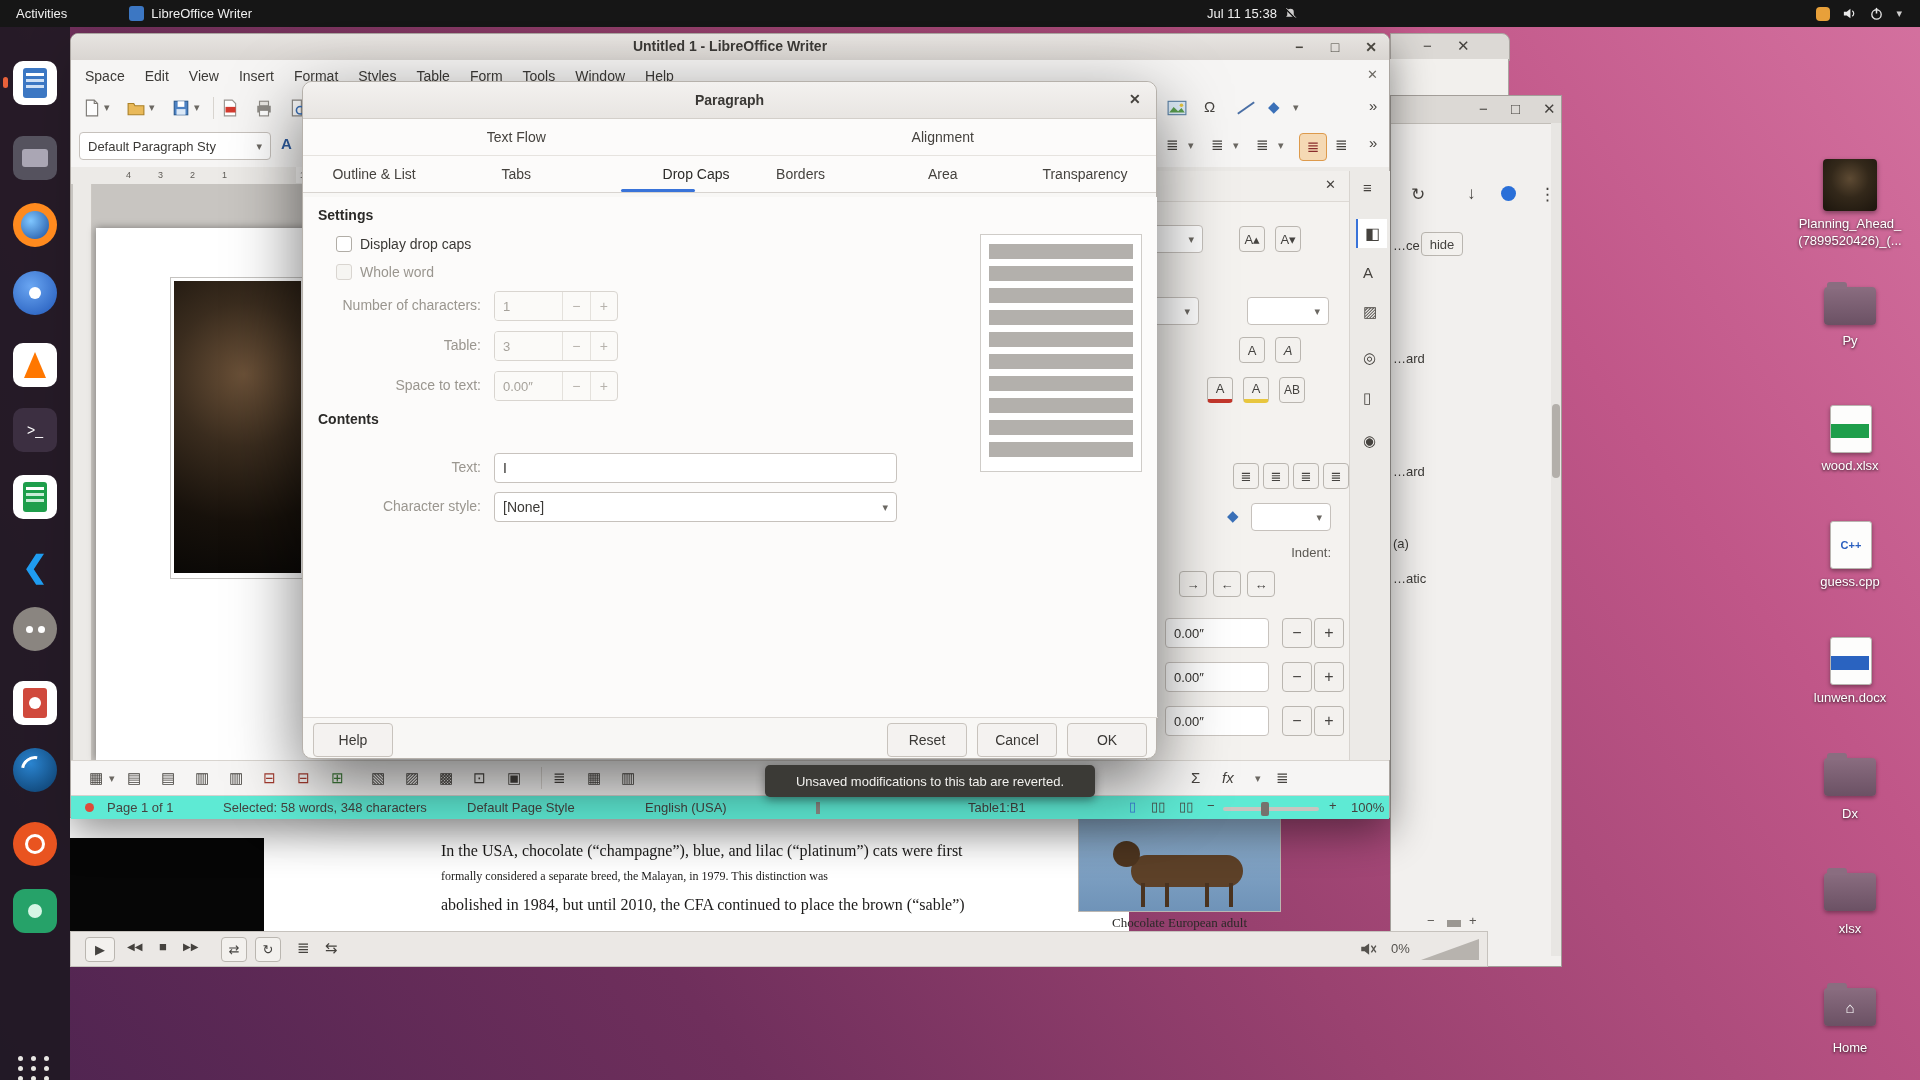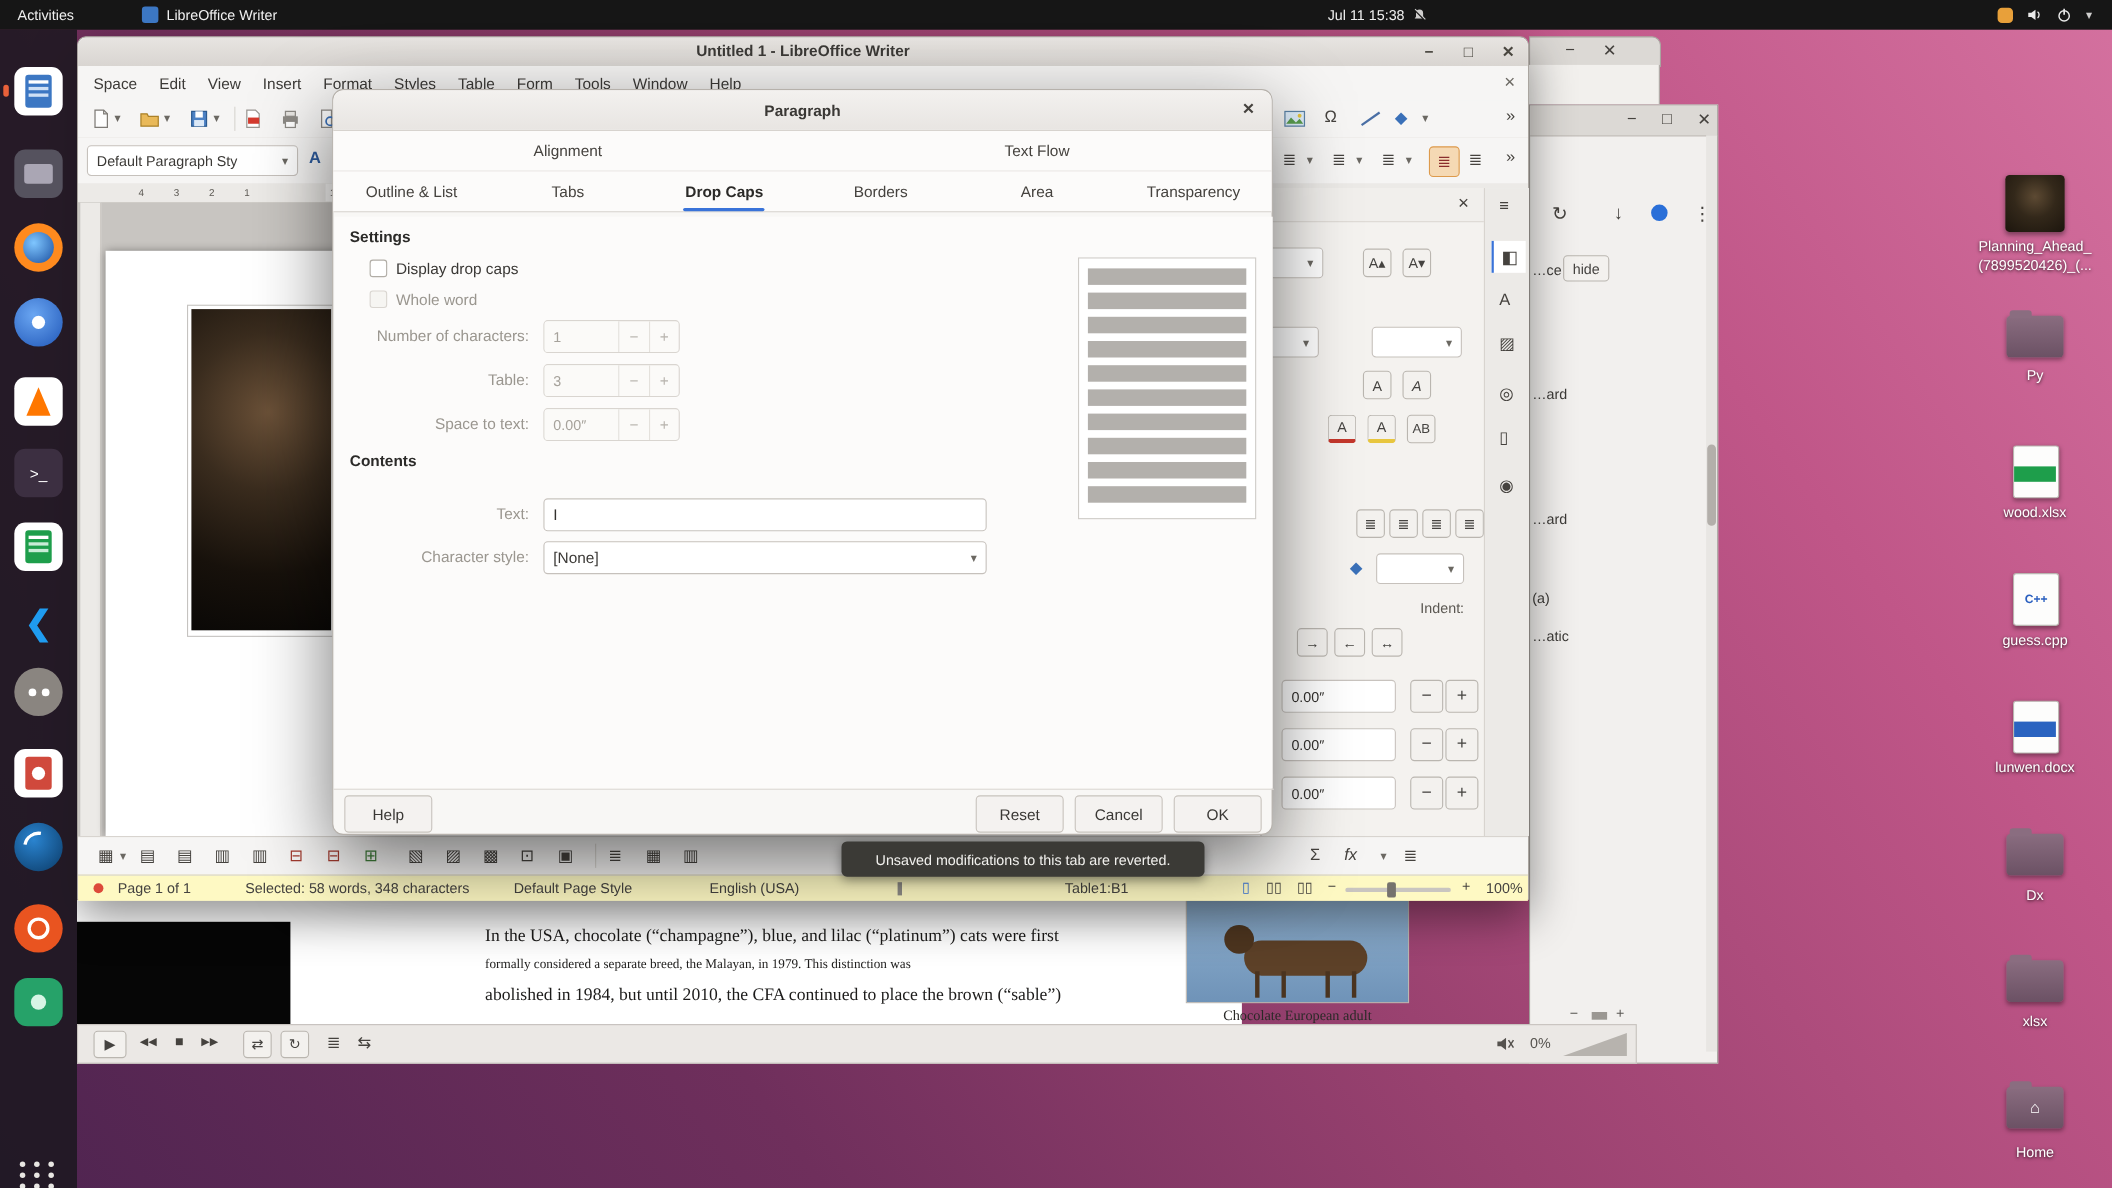--- a/index.html
+++ b/index.html
@@ -25,21 +25,21 @@
   .toolbar{background:#f6f5f4;border-bottom:1px solid #dedad6;}
   .combo{background:#fff;border:1px solid #c6c1bc;border-radius:4px;font-size:13px;color:#3b3936;display:flex;align-items:center;box-sizing:border-box;padding:0 8px;justify-content:space-between;}
   .chev{color:#6b6862;font-size:11px;}
   .sep-v{width:1px;background:#d8d4cf;}
 
   
   .dlg{background:#f8f7f5;border-radius:10px;box-shadow:0 24px 70px rgba(0,0,0,.55);z-index:80;border:1px solid #b6b1ab;box-sizing:border-box;}
   .dlg-tbar{height:36px;background:linear-gradient(#f3f1ef,#e8e5e2);border-bottom:1px solid #d3cfca;border-radius:10px 10px 0 0;display:flex;align-items:center;justify-content:center;font-weight:bold;color:#3a3835;font-size:14px;position:relative;}
   .tabrow{display:flex;background:#fcfbfa;}
   .tab{flex:1;text-align:center;padding:10px 0;font-size:14px;color:#45423e;position:relative;}
-  .tab.active{color:#2b2a28;font-weight:bold;}
+  .tab.active{color:#2b2a28;font-weight:normal;text-align:right;}
   .tab.active::after{content:'';position:absolute;left:24%;right:24%;bottom:0;height:3px;background:#3973d9;border-radius:2px;}
   .dlg-body{background:#fcfbfa;}
   .h-bold{font-weight:bold;font-size:14px;color:#2b2a28;}
   .lbl-dis{font-size:14px;color:#9a968f;}
   .cb{width:16px;height:16px;border:1px solid #b1ada6;border-radius:3px;background:#fff;box-sizing:border-box;}
   .cb.dis{border-color:#d9d5d0;background:#f6f5f2;}
   .spin{display:flex;border:1px solid #d9d5d0;border-radius:4px;overflow:hidden;background:#fbfaf8;height:30px;box-sizing:border-box;}
   .spin .val{width:60px;padding:0 8px;color:#a6a29b;font-size:13px;display:flex;align-items:center;background:#fbfaf8;}
   .spin .sb{width:31px;border-left:1px solid #e4e1dc;color:#b7b3ad;display:flex;align-items:center;justify-content:center;font-size:14px;}
   .entry{background:#fff;border:1px solid #c8c3be;border-radius:4px;font-size:14px;color:#33312e;padding:0 8px;box-sizing:border-box;font-family:"Liberation Sans",sans-serif;}
@@ -310,21 +310,21 @@
       <div class="abs sep-v" style="left:470px;top:6px;height:22px;"></div>
       <span class="abs glyph" style="left:482px;top:8px;">≣</span>
       <span class="abs glyph" style="left:516px;top:8px;">▦</span>
       <span class="abs glyph" style="left:550px;top:8px;">▥</span>
       <span class="abs glyph" style="left:1120px;top:8px;">Σ</span>
       <span class="abs glyph" style="left:1151px;top:8px;font-style:italic;">fx</span>
       <span class="abs chev" style="left:1184px;top:11px;">▾</span>
       <span class="abs glyph" style="left:1205px;top:8px;">≣</span>
     </div>
 
-    <div class="abs" style="left:0;top:761px;width:1318px;height:23px;background:#fef9c3;border-top:1px solid #d5d2ce;">
+    <div class="abs" style="left:0;top:761px;width:1318px;height:23px;background:#5eead4;border-top:1px solid #d5d2ce;">
       <span class="abs" style="left:14px;top:7px;width:9px;height:9px;border-radius:50%;background:#dd4a3a;"></span>
       <span class="status-txt" style="left:36px;">Page 1 of 1</span>
       <span class="status-txt" style="left:152px;">Selected: 58 words, 348 characters</span>
       <span class="status-txt" style="left:396px;">Default Page Style</span>
       <span class="status-txt" style="left:574px;">English (USA)</span>
       <span class="abs" style="left:745px;top:6px;width:4px;height:12px;background:#8d8a85;"></span>
       <span class="status-txt" style="left:897px;">Table1:B1</span>
       <span class="abs glyph" style="left:1058px;top:3px;font-size:13px;color:#3973d9;">▯</span>
       <span class="abs glyph" style="left:1080px;top:3px;font-size:13px;">▯▯</span>
       <span class="abs glyph" style="left:1108px;top:3px;font-size:13px;">▯▯</span>
@@ -336,22 +336,22 @@
       <span class="status-txt" style="left:1280px;">100%</span>
     </div>
   </div>
 
   <div class="abs dlg" style="left:302px;top:81px;width:855px;height:678px;">
     <div class="dlg-tbar">
       <span>Paragraph</span>
       <span class="abs glyph" style="left:826px;top:9px;font-size:14px;">✕</span>
     </div>
     <div class="tabrow" style="border-bottom:1px solid #e6e3df;">
+      <span class="tab">Text Flow</span>
       <span class="tab">Alignment</span>
-      <span class="tab">Text Flow</span>
     </div>
     <div class="tabrow" style="border-bottom:1px solid #d8d4d0;">
       <span class="tab">Outline &amp; List</span>
       <span class="tab">Tabs</span>
       <span class="tab active">Drop Caps</span>
       <span class="tab">Borders</span>
       <span class="tab">Area</span>
       <span class="tab">Transparency</span>
     </div>
     <div class="dlg-body abs" style="left:1px;top:115px;width:853px;height:520px;">

